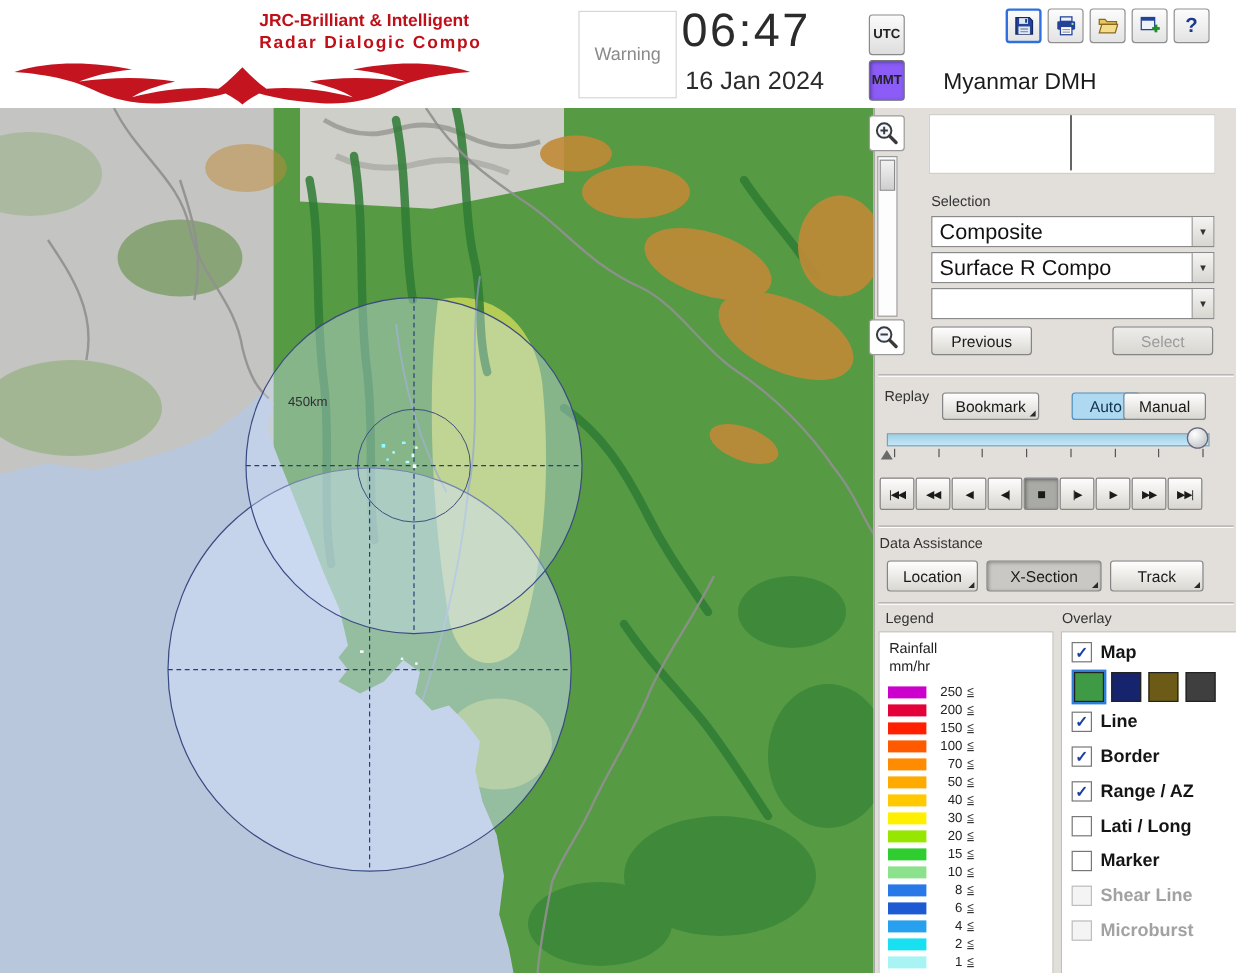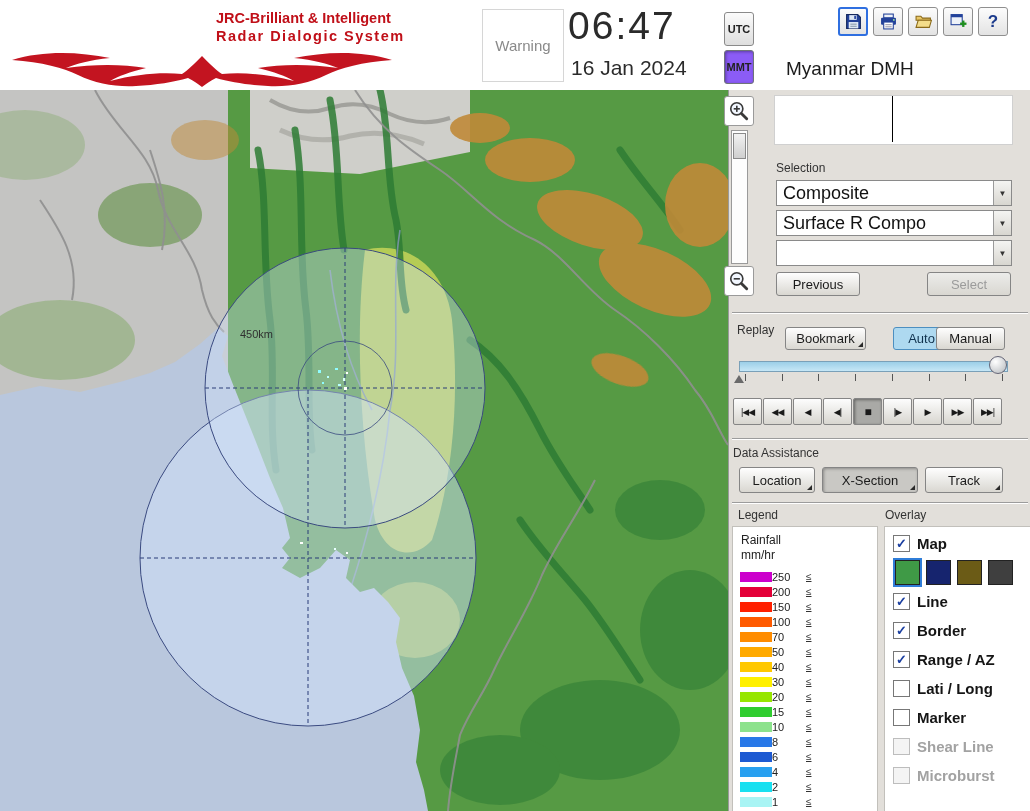--- a/index.html
+++ b/index.html
@@ -63,21 +63,21 @@
   .pbtn{width:29px;height:27px;border:1px solid #858585;border-radius:2px;background:linear-gradient(#fdfdfd,#d8d6d0);font-size:9px;color:#1a1a1a;display:flex;align-items:center;justify-content:center;cursor:pointer;padding:0;letter-spacing:-1px}
   .pbtn.pressed{background:#a9a9a6;box-shadow:inset 1px 1px 3px rgba(0,0,0,.4);font-size:12px}
 
   .white-panel{position:absolute;top:436px;height:285px;background:#fff;border:1px solid #c2c0bb;overflow:hidden}
   .legend-panel{left:3px;width:144px}
   .overlay-panel{left:155px;width:146px}
   .lg-title{position:absolute;left:8px;font-size:12px;color:#222}
   .lg-rows{position:absolute;left:0;top:42px;width:100%}
   .lg-row{height:15px;display:flex;align-items:center}
   .lg-bar{width:32px;height:10px;margin-left:7px;display:inline-block}
-  .lg-val{width:30px;font-size:11px;color:#222}
+  .lg-val{width:30px;text-align:right;font-size:11px;color:#222}
   .lg-leq{font-size:10px;color:#333;margin-left:4px;text-decoration:underline}
 
   .ov-rows{position:absolute;left:0;top:2px;width:100%}
   .ov-row{height:29px;display:flex;align-items:center;padding-left:8px;cursor:pointer}
   .cb{width:15px;height:15px;background:#fff;border:1px solid #777;margin-right:7px;display:flex;align-items:center;justify-content:center;flex:0 0 15px}
   .cb .mark{font-size:13px;font-weight:bold;color:#1b3fa0;line-height:1}
   .cb.disabled{border-color:#bdbdbd;background:#f4f4f4}
   .ov-label{font-size:15px;font-weight:bold;color:#151515}
   .ov-row.disabled{cursor:default}
   .ov-row.disabled .ov-label{color:#a2a2a2}
@@ -86,21 +86,21 @@
   .msw.selected{outline:2px solid #2f7dd8}
 </style>
 </head>
 <body>
 
 <div class="app">
 
   <div class="header">
     <div class="logo">
       <div class="logo-sub logo-sub1">JRC-Brilliant &amp; Intelligent</div>
-      <div class="logo-sub logo-sub2">Radar  Dialogic  System</div>
+      <div class="logo-sub logo-sub2">Radar  Dialogic  Compo</div>
       <svg class="eagle" width="385" height="40" viewBox="0 0 385 40">
         <path d="M2,12 C34,2 70,4 100,10 C80,12 66,16 56,20 C84,16 112,16 136,20 C120,24 108,28 100,33 C126,26 152,24 172,26 C178,22 184,16 192,8 C200,16 206,22 212,26 C232,24 258,26 284,33 C276,28 264,24 248,20 C272,16 300,16 328,20 C318,16 304,12 284,10 C314,4 350,2 382,12 C352,14 330,20 316,27 C298,36 278,39 258,38 C238,37 220,34 206,30 C200,33 196,36 192,39 C188,36 184,33 178,30 C164,34 146,37 126,38 C106,39 86,36 68,27 C54,20 32,14 2,12 Z" fill="#c31420"></path>
       </svg>
     </div>
 
     <div class="warning-box">
       <span>Warning</span>
     </div>
 
     <div class="clock-time">06:47</div>

